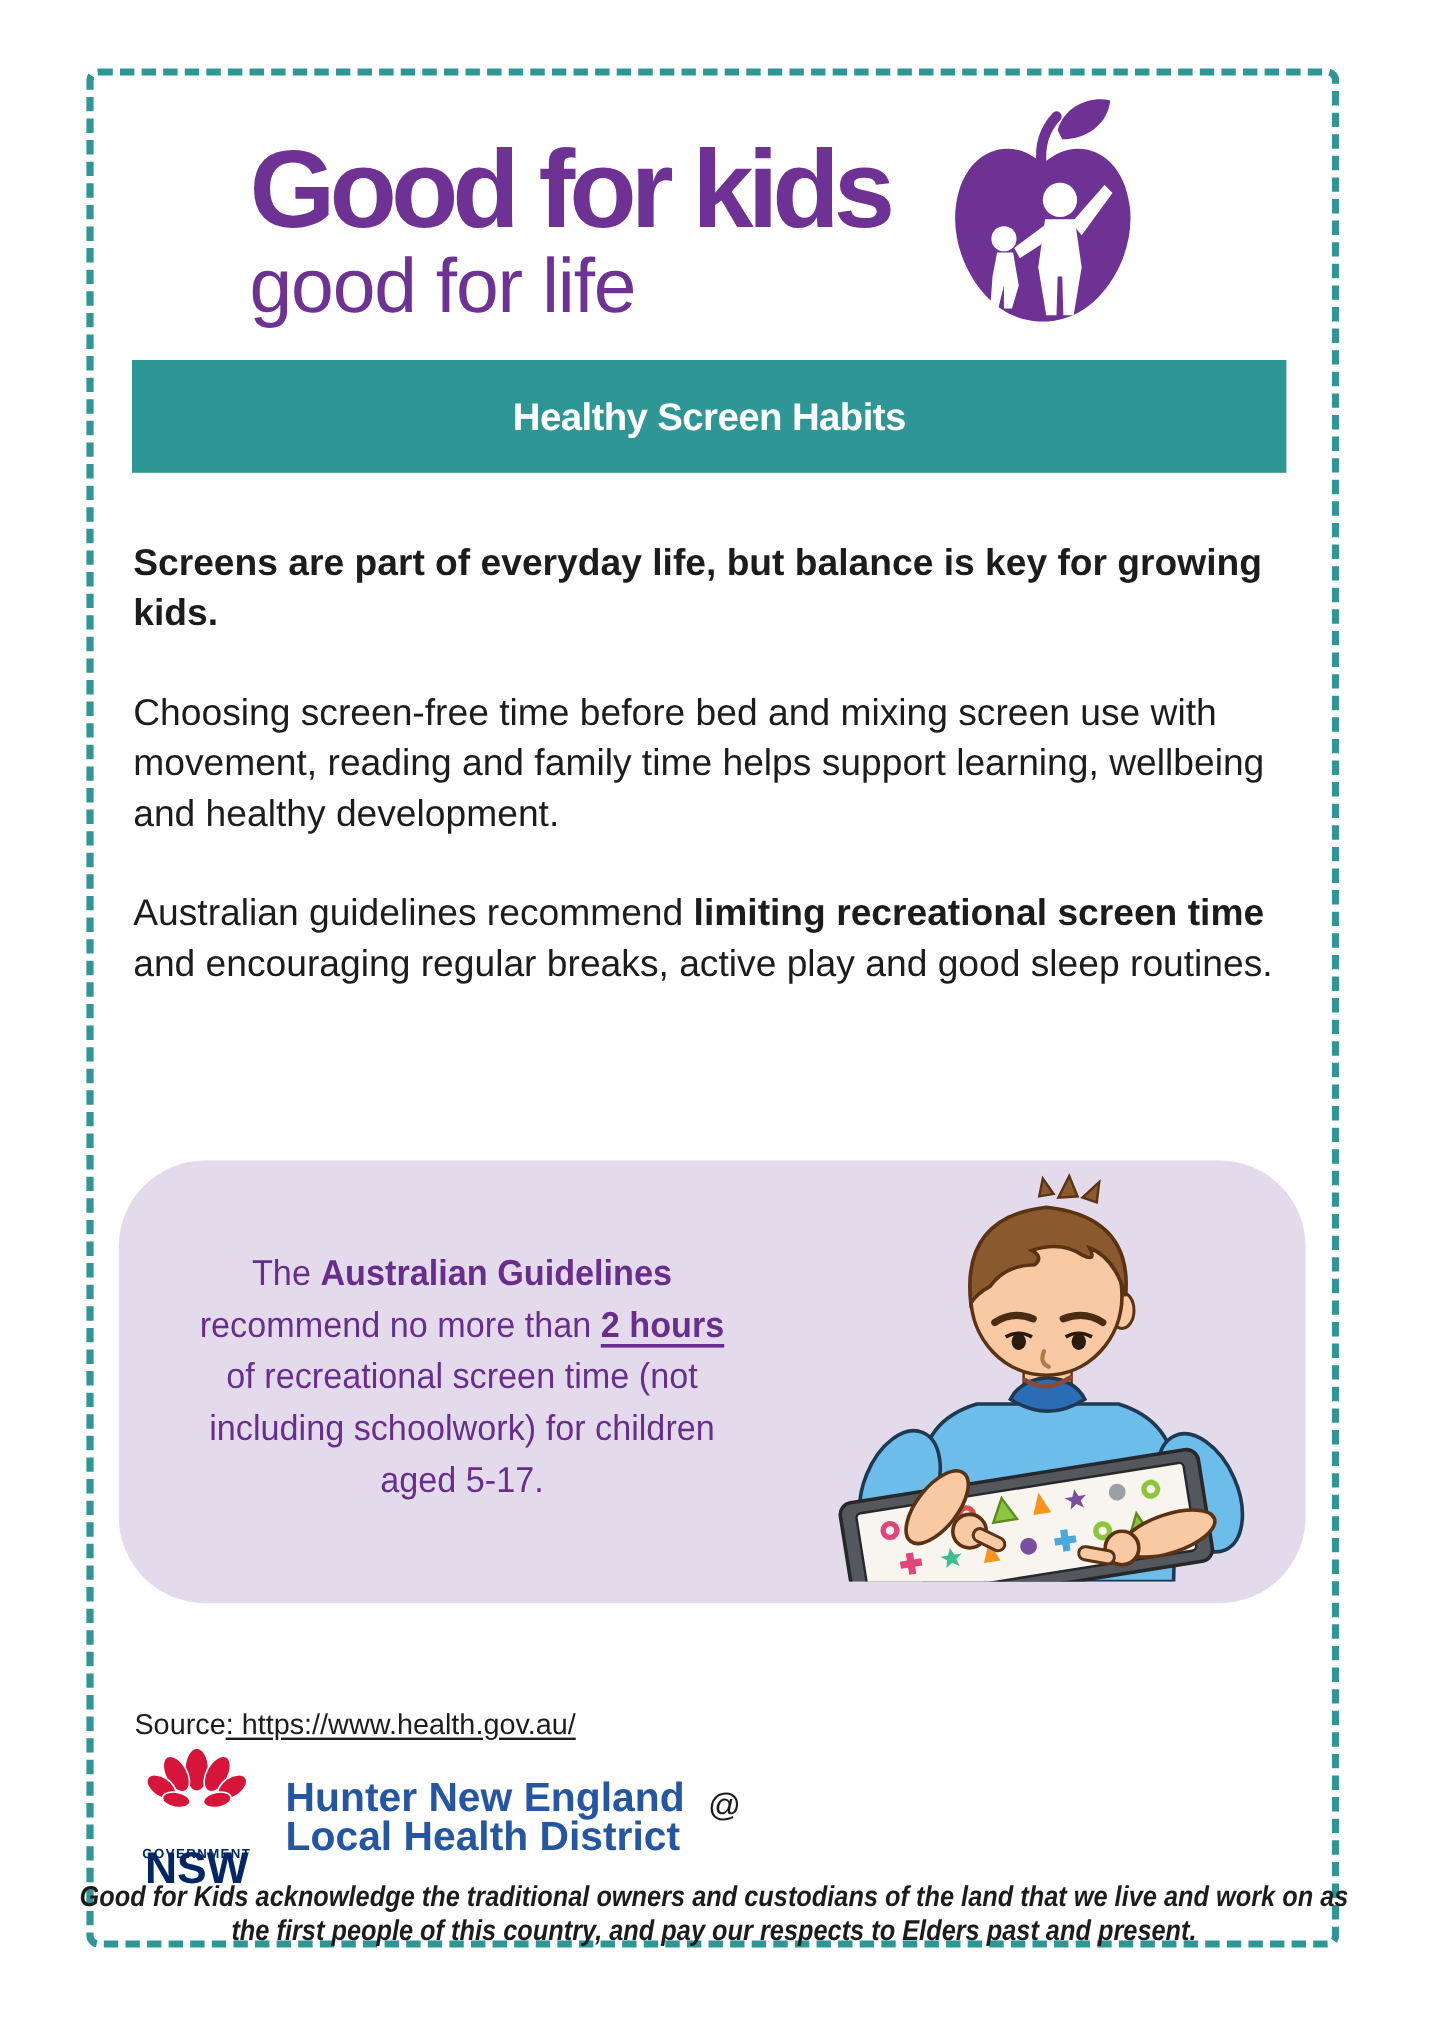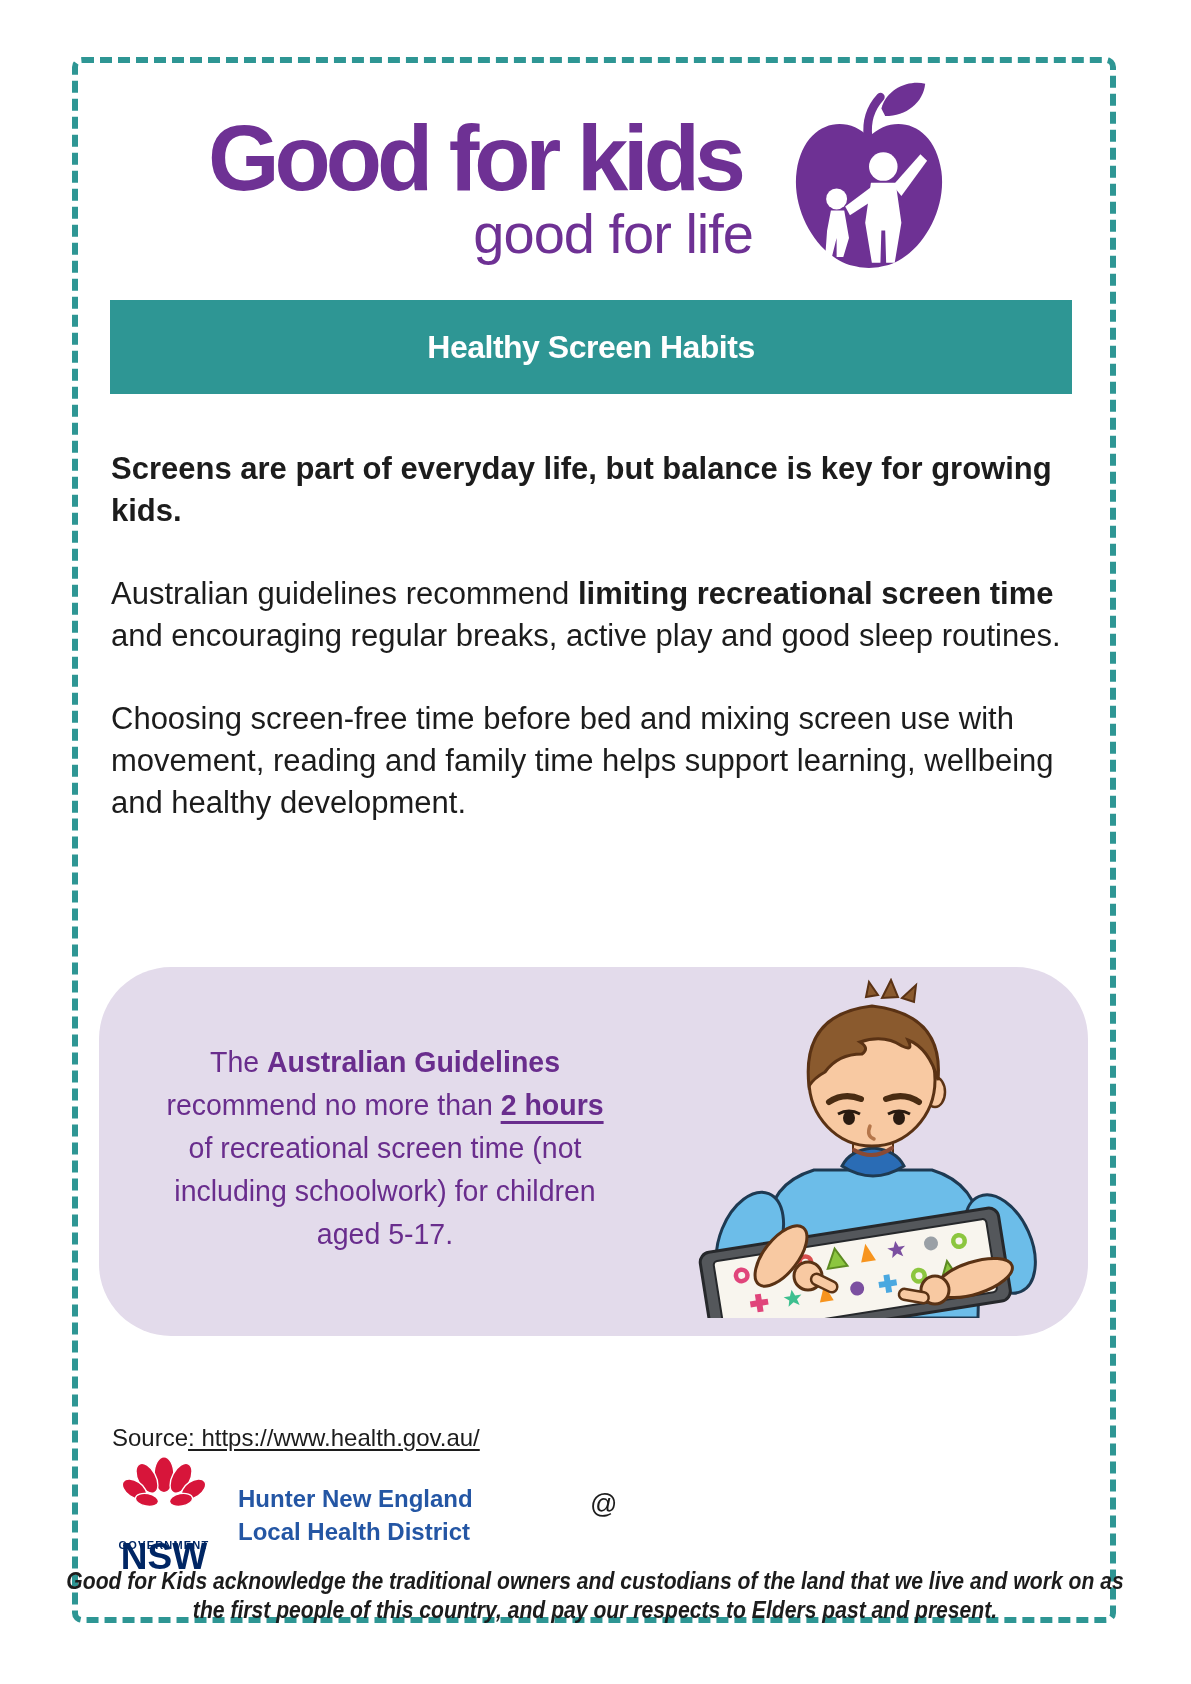--- a/index.html
+++ b/index.html
@@ -11,22 +11,22 @@
     position:absolute; left:72px; top:57px; width:1044px; height:1566px;
     box-sizing:border-box; border:6px dashed #2e9694; border-radius:10px;
   }
   
   .logo-text { position:absolute; left:208px; top:112px; width:545px; color:#6e3194; }
   .logo-title {
     margin:0; font-size:92px; font-weight:800; letter-spacing:-5px;
     line-height:1.0; white-space:nowrap; color:#6e3194;
   }
   .logo-subtitle {
-    margin:2px 0 0 0; font-size:56px; font-weight:400; letter-spacing:-1px;
-    line-height:1.0; text-align:right; color:#6e3194;
+    margin:2px 0 0 0; font-size:64px; font-weight:400; letter-spacing:-1px;
+    line-height:1.0; text-align:left; color:#6e3194;
   }
   .apple-logo { position:absolute; left:788px; top:78px; }
   
   .banner {
     position:absolute; left:110px; top:300px; width:962px; height:94px;
     background:#2e9694; display:flex; align-items:center; justify-content:center;
   }
   .banner-title { color:#ffffff; font-size:32px; font-weight:700; letter-spacing:-0.5px; }
   
   .body-copy {
@@ -55,21 +55,21 @@
   .nsw-acronym {
     position:absolute; left:118px; top:1506px; width:92px; text-align:center;
     font-size:37px; font-weight:800; color:#002664; letter-spacing:0px; line-height:1;margin-top:32px;
   }
   .nsw-caption {
     position:absolute; left:118px; top:1540px; width:92px; text-align:center;
     font-size:11px; font-weight:700; color:#002664; letter-spacing:1.2px; line-height:1;
   }
   .district {
     position:absolute; left:238px; top:1482px;
-    font-size:24px; font-weight:700; color:#2456a4; line-height:33px;
+    font-size:34px; font-weight:700; color:#2456a4; line-height:33px;
   }
   .contact { position:absolute; left:590px; top:1489px; font-size:23px; color:#1c1c1c; }
   .contact-row { display:flex; align-items:center; gap:8px; height:30px; }
   .contact-row .lnk { text-decoration:underline; text-underline-offset:3px; color:#1c1c1c; }
   .at-glyph { font-size:27px; font-weight:400; line-height:1; }
   .ack {
     position:absolute; left:-105px; top:1566px; width:1400px; text-align:center;
     font-size:24px; font-style:italic; font-weight:600; color:#1c1c1c;
     line-height:29px; white-space:pre-line; transform:scaleX(0.88);
   }
@@ -95,22 +95,22 @@
     <circle cx="51" cy="127" r="11" fill="#ffffff"></circle>
     <path d="M45,139 L59,139 L64,168 L58,188 L51,188 L51,168 L46,188 L39,188 L41,160 Z" fill="#ffffff"></path>
   </svg>
 
   <div class="banner">
     <span class="banner-title">Healthy Screen Habits</span>
   </div>
 
   <div class="body-copy">
     <p class="b"><span>Screens are part of everyday life, but balance is key for growing kids.</span></p>
+    <p><span>Choosing screen-free time before bed and mixing screen use with movement, reading and family time helps support learning, wellbeing and healthy development.</span></p>
     <p><span>Australian guidelines recommend </span><span class="b">limiting recreational screen time</span><span> and encouraging regular breaks, active play and good sleep routines.</span></p>
-    <p><span>Choosing screen-free time before bed and mixing screen use with movement, reading and family time helps support learning, wellbeing and healthy development.</span></p>
   </div>
 
   <div class="guide-box"></div>
   <div class="guide-text"><span>The </span><span class="bx-b">Australian Guidelines</span><span>
 recommend no more than </span><span class="bx-u">2 hours</span><span>
 of recreational screen time (not
 including schoolwork) for children
 aged 5-17.</span></div>
 
   <svg class="illu" width="430" height="340" viewBox="0 0 430 340">

